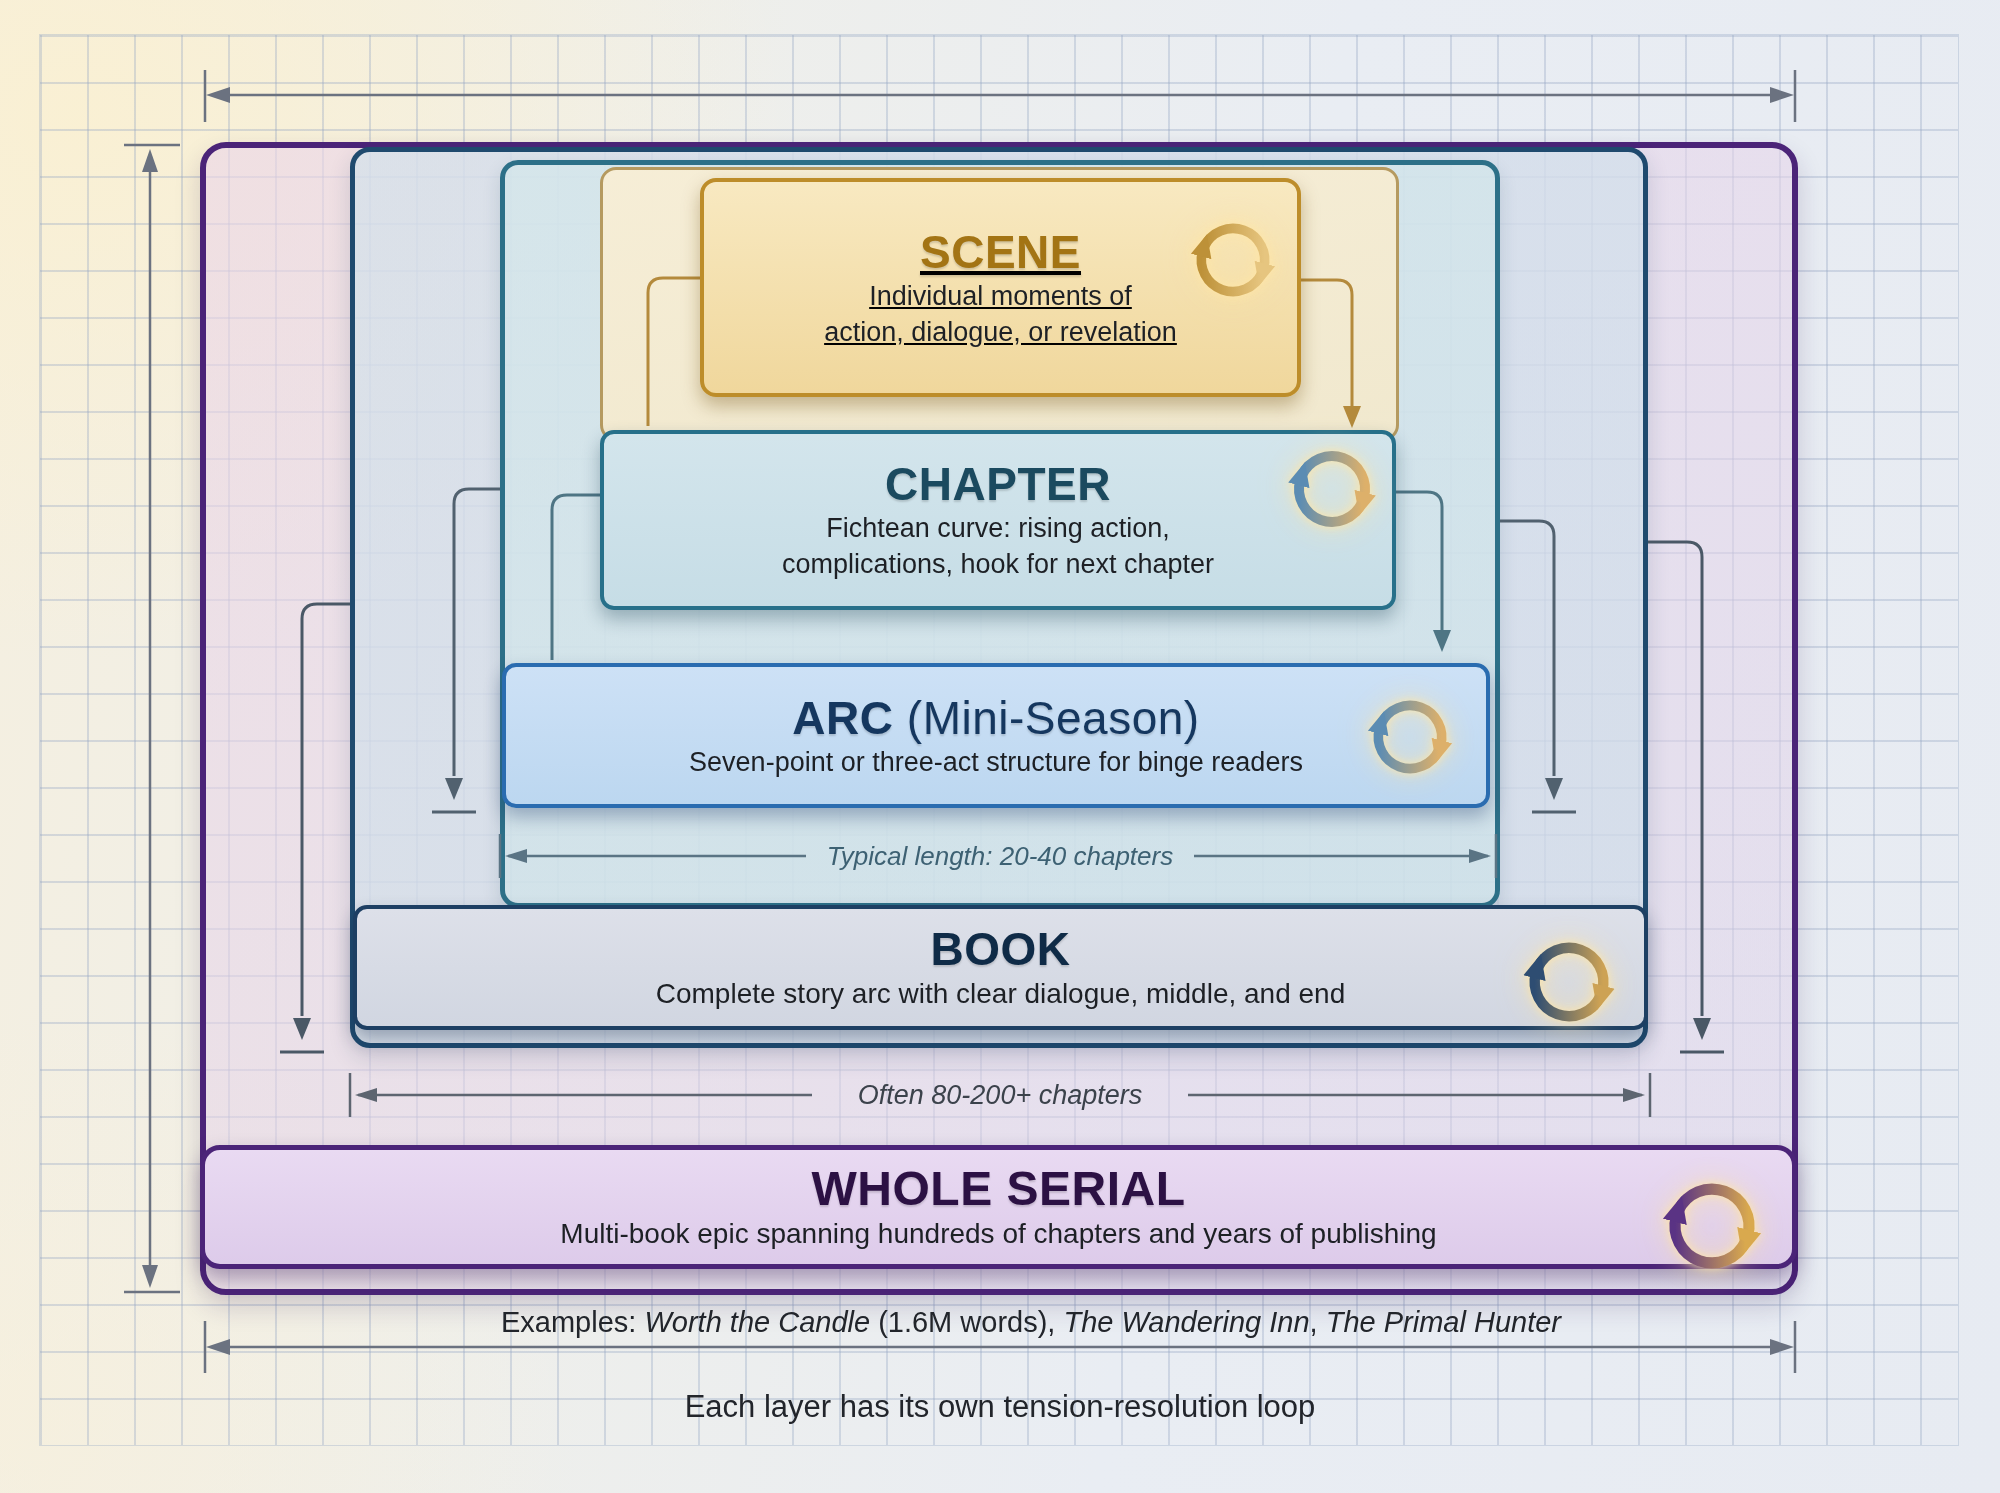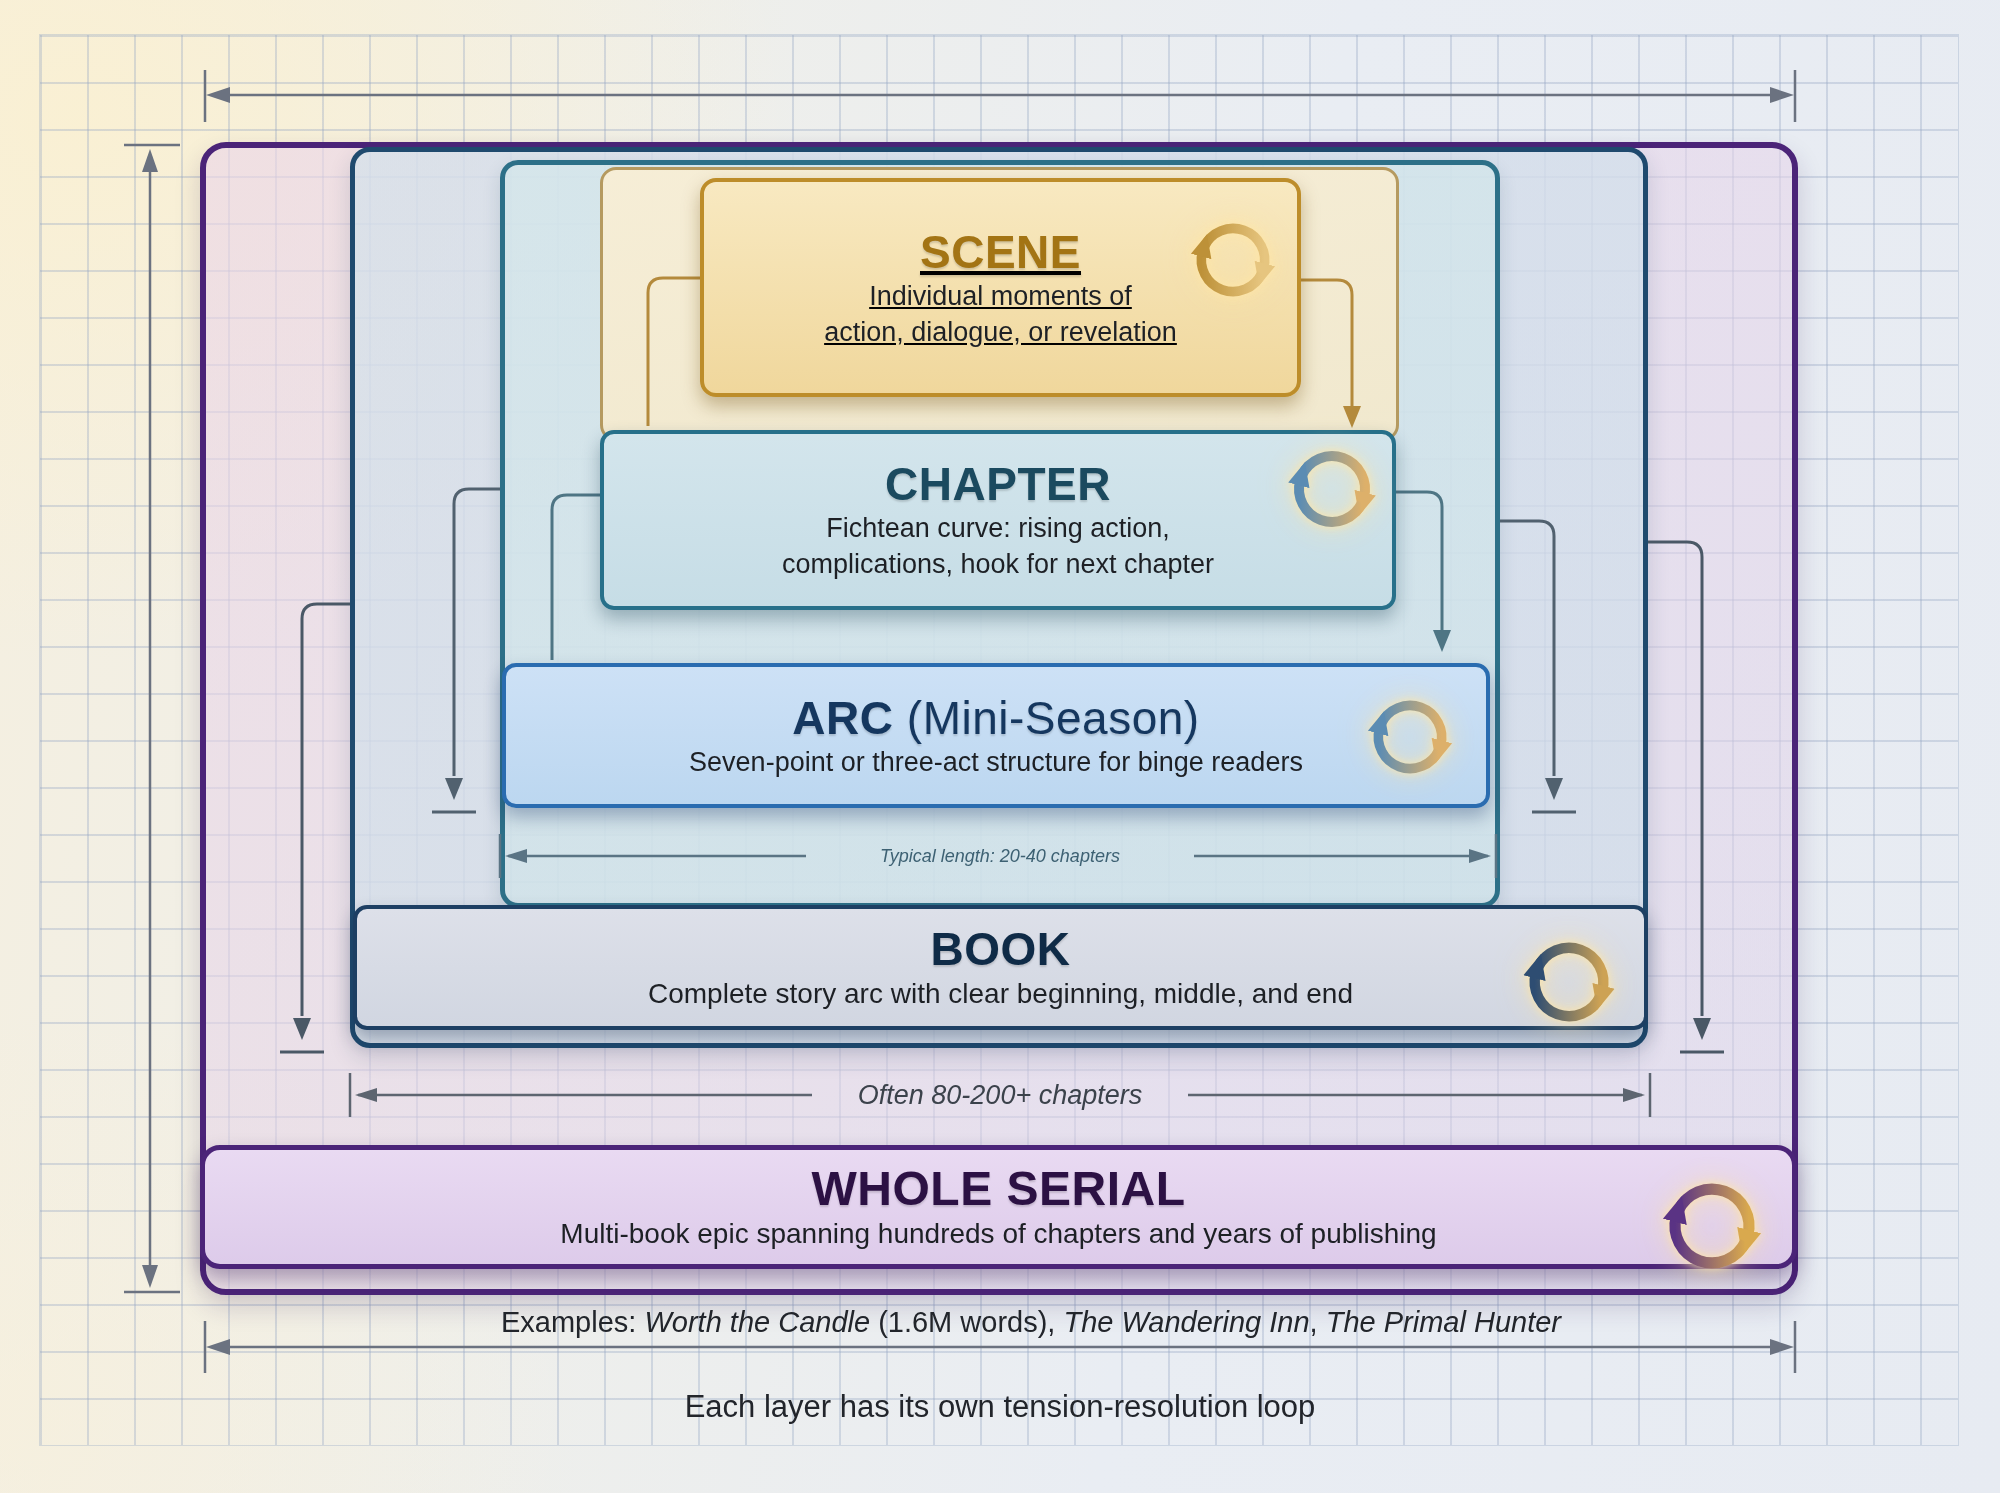--- a/index.html
+++ b/index.html
@@ -59,21 +59,21 @@
   .box-serial .box-sub{font-size:28px;}
   .cycle-icon{position:absolute;display:block;}
   .cycle-icon svg{display:block;width:100%;height:100%;
     filter:drop-shadow(0 0 5px rgba(255,230,165,0.95)) drop-shadow(0 0 14px rgba(255,228,160,0.6));}
   .icon-scene{width:96px;height:96px;right:16px;top:30px;}
   .icon-chapter{width:100px;height:100px;right:10px;top:5px;}
   .icon-arc{width:96px;height:96px;right:28px;top:22px;}
   .icon-book{width:104px;height:104px;right:23px;top:21px;}
   .icon-serial{width:112px;height:112px;right:24px;top:20px;}
   .dim-label{position:absolute;transform:translate(-50%,-50%);font-style:italic;z-index:7;white-space:nowrap;}
-  .dim-typical{left:1000px;top:856px;font-size:18px;color:#3d6173;}
+  .dim-typical{left:1000px;top:856px;font-size:26px;color:#3d6173;}
   .dim-often{left:1000px;top:1095px;font-size:27px;color:#3b424b;}
   .examples{position:absolute;left:1000px;top:1322px;transform:translate(-50%,-50%);
     font-size:29px;color:#22252b;z-index:7;white-space:nowrap;margin-left:31px;}
   .examples .it{font-style:italic;}
   .caption{position:absolute;left:1000px;top:1407px;transform:translate(-50%,-50%);
     font-size:31px;color:#22252b;z-index:7;white-space:nowrap;}
 </style>
 </head>
 <body>
 
@@ -238,21 +238,21 @@
             </marker>
     </defs>
     <path d="M 20.1 36.1 A 33 33 0 0 1 81.9 58.5" stroke="url(#ic1t)" stroke-width="10" fill="none" marker-end="url(#ic1m1)"></path>
     <path d="M 79.9 63.9 A 33 33 0 0 1 18.1 41.5" stroke="url(#ic1b)" stroke-width="10" fill="none" marker-end="url(#ic1m2)"></path>
   </svg>
       </span>
   </div>
 
   <div class="box box-book" style="border-color: rgb(29, 63, 99);">
     <div class="box-title" style="color: rgb(15, 43, 71);">BOOK</div>
-    <div class="box-sub">Complete story arc with clear beginning, middle, and end</div>
+    <div class="box-sub">Complete story arc with clear dialogue, middle, and end</div>
     <span class="cycle-icon icon-book">
         <svg viewBox="0 0 100 100">
     <defs>
       <linearGradient id="ic3t" x1="0" y1="0" x2="1" y2="0">
         <stop offset="0" stop-color="#2e4d72"></stop>
               <stop offset="1" stop-color="#cda254"></stop>
       </linearGradient>
       <linearGradient id="ic3b" x1="1" y1="0" x2="0" y2="0">
         <stop offset="0" stop-color="#cda254"></stop>
               <stop offset="1" stop-color="#2e4d72"></stop>

